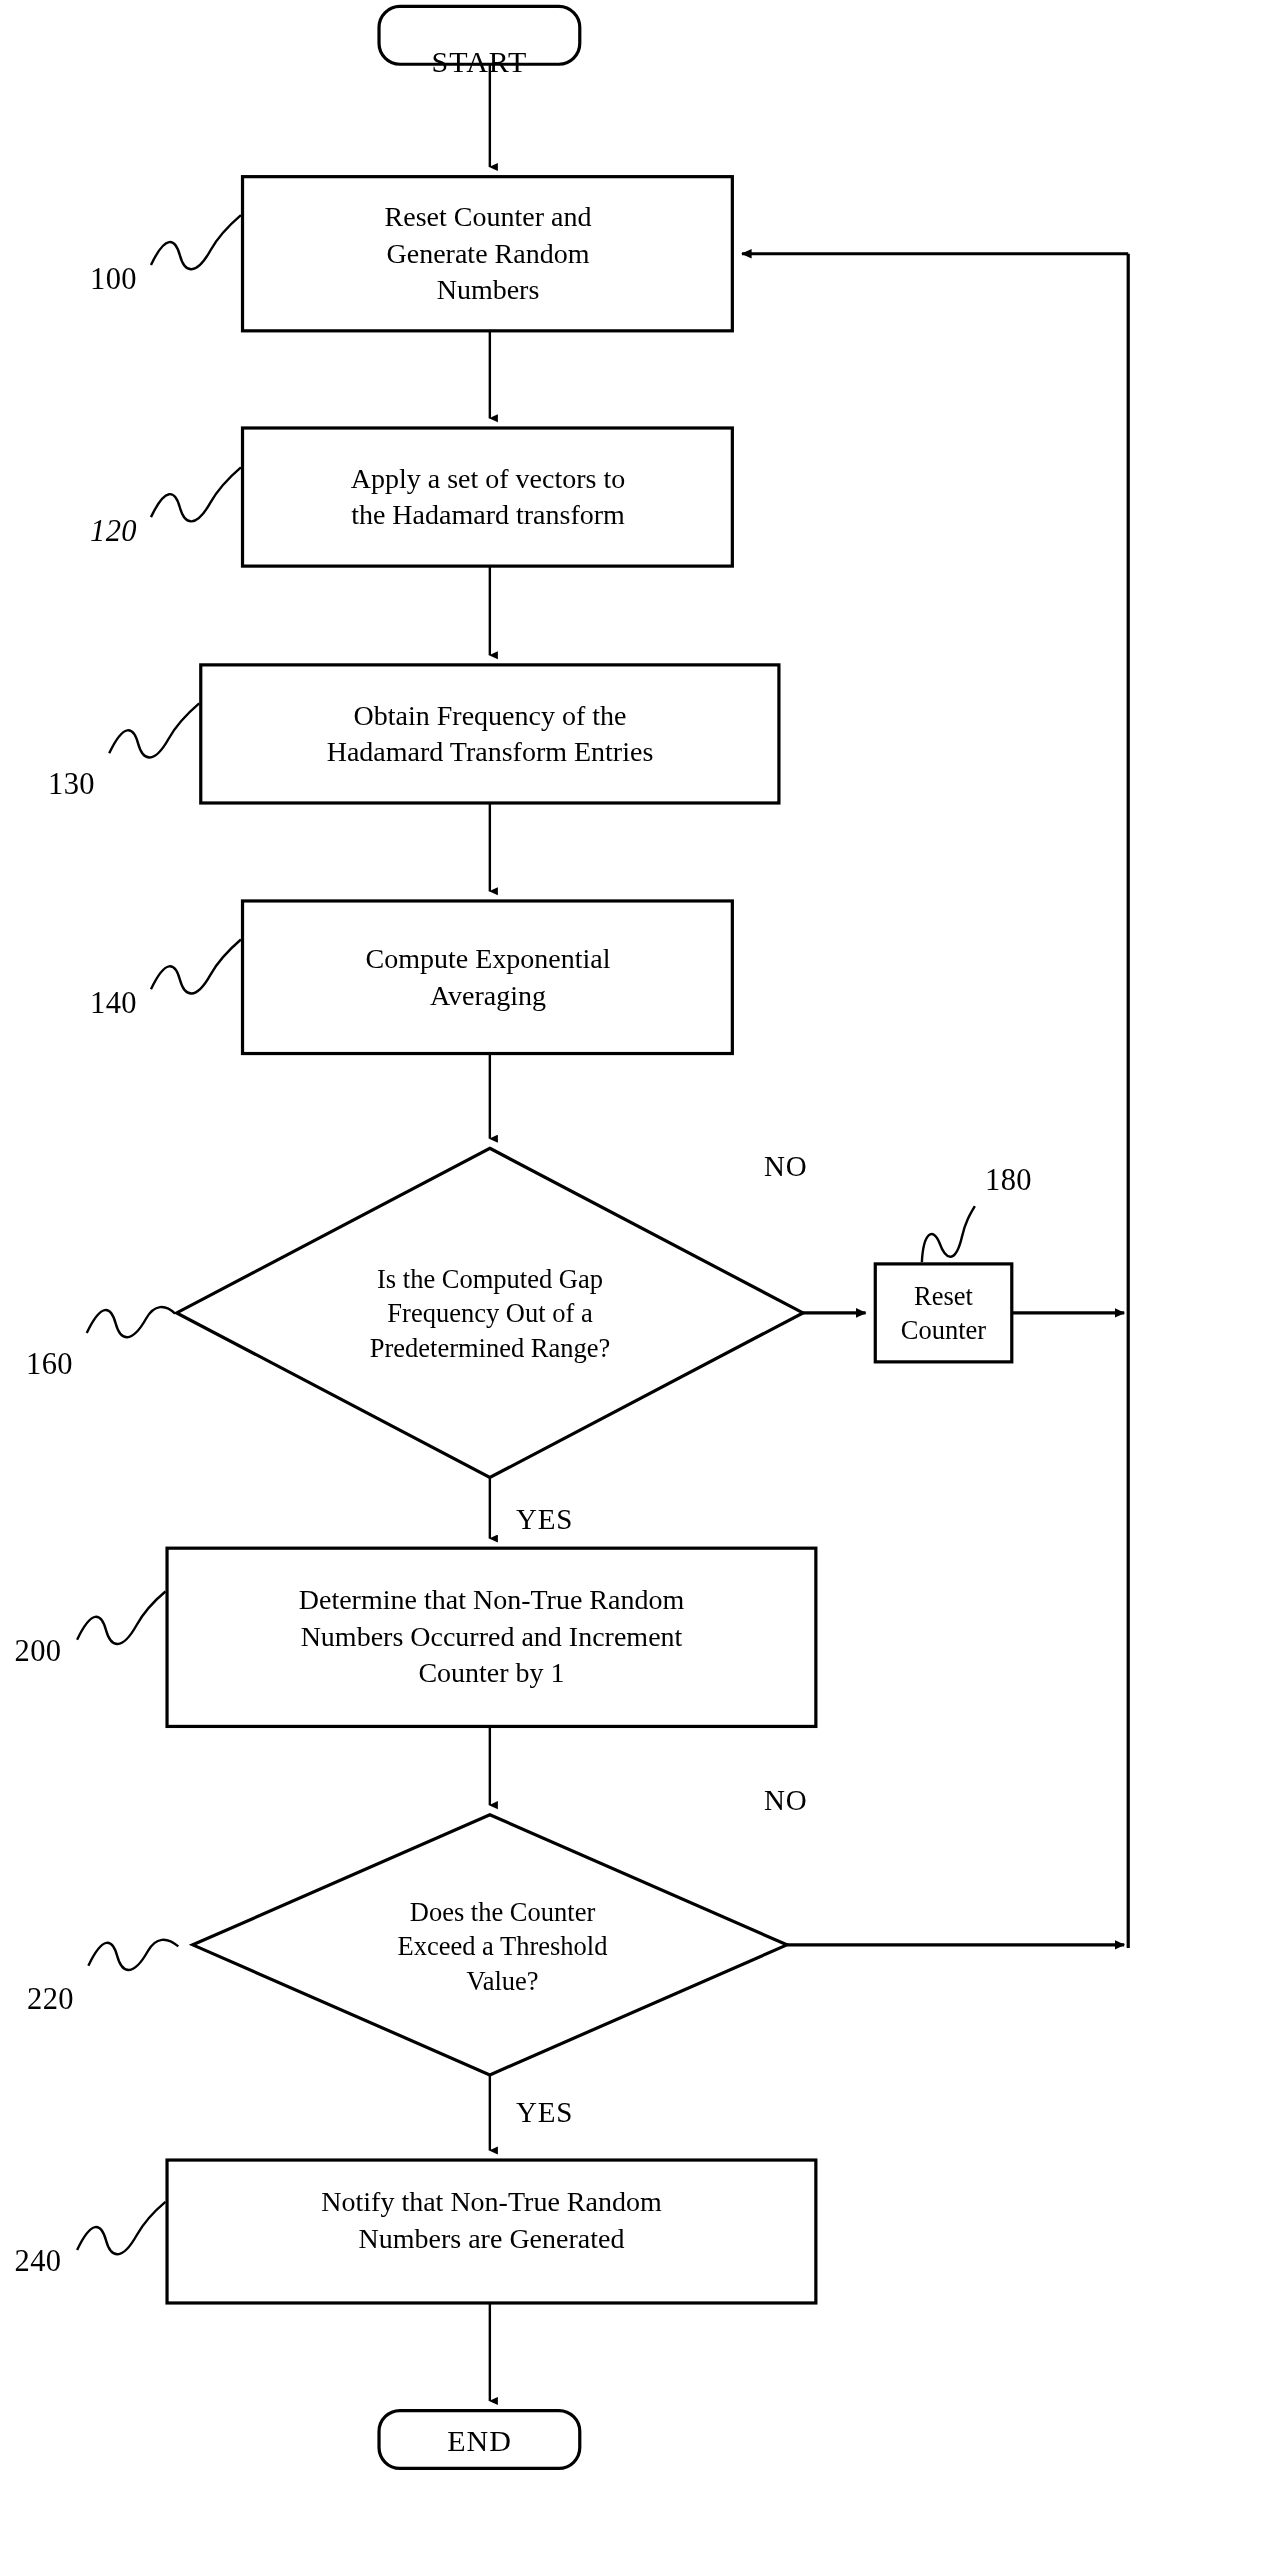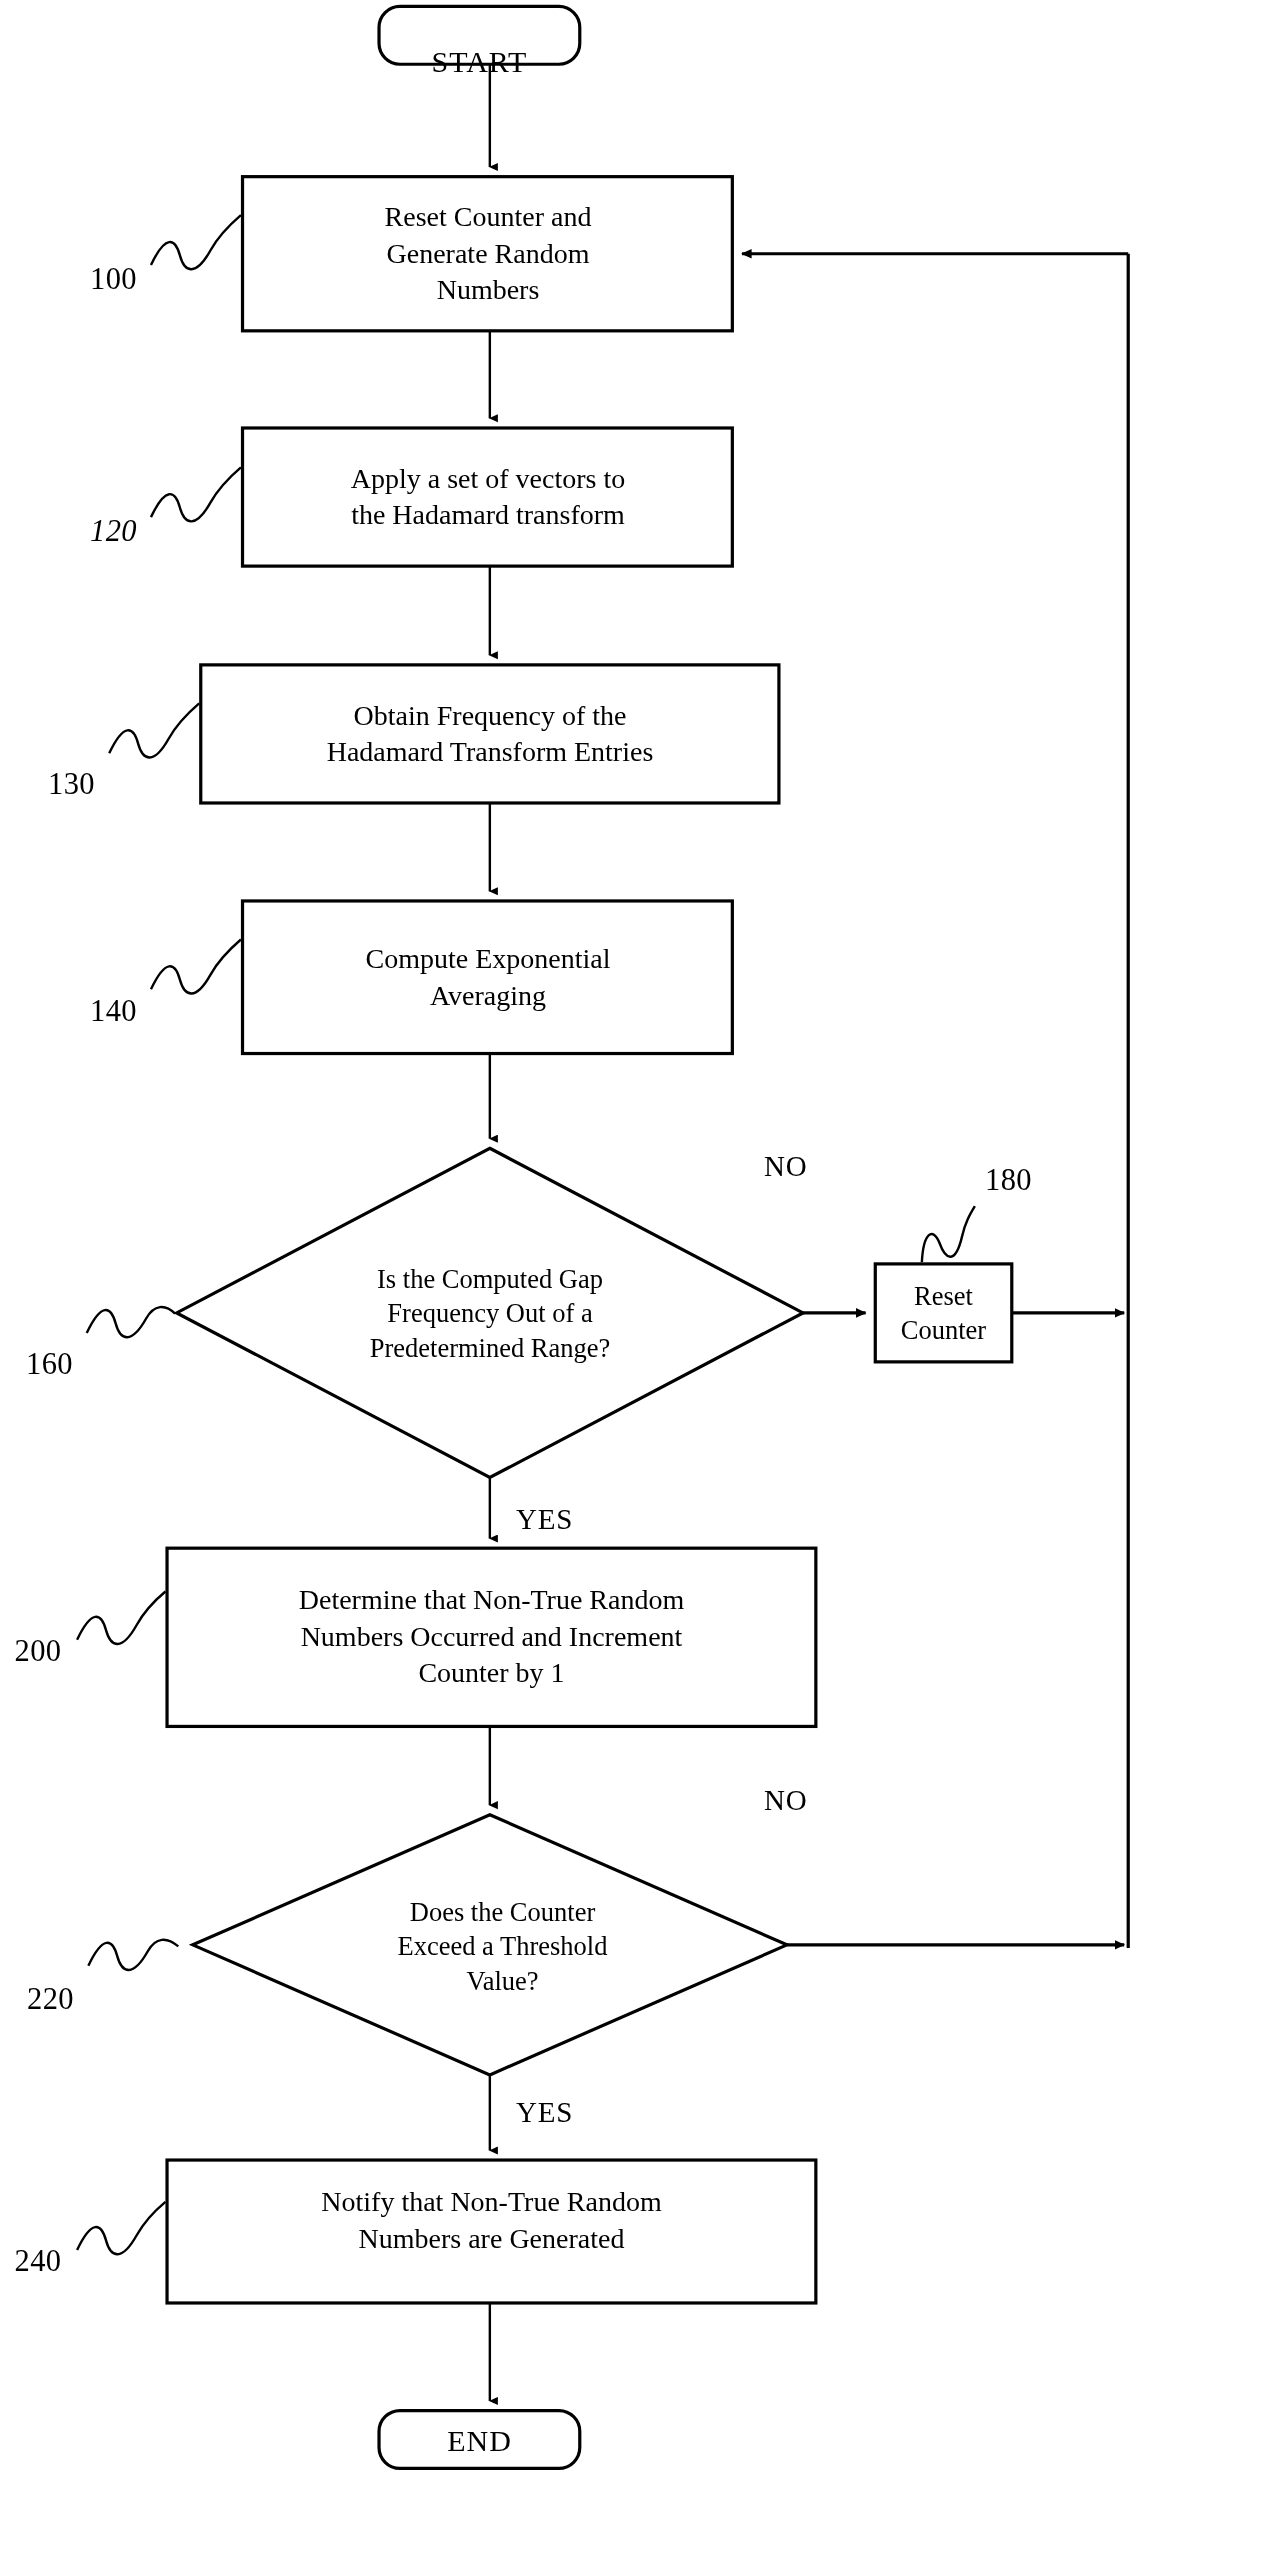--- a/index.html
+++ b/index.html
@@ -161,21 +161,21 @@
 Numbers are Generated</div>
 
   <div class="node-text terminal-text" style="left:379px; top:2411px; width:201px; height:58px;">END</div>
 
   <div class="ref-label" style="left:90px; top:262px;">100</div>
 
   <div class="ref-label" style="left:90px; top:514px;font-style:italic;">120</div>
 
   <div class="ref-label" style="left:48px; top:767px;">130</div>
 
-  <div class="ref-label" style="left:90px; top:986px;margin-top:8px;">140</div>
+  <div class="ref-label" style="left:90px; top:986px;">140</div>
 
   <div class="ref-label" style="left:26px; top:1347px;">160</div>
 
   <div class="ref-label" style="left:978px; top:1163px;margin-left:7px;">180</div>
 
   <div class="ref-label" style="left:14.5px; top:1634px;">200</div>
 
   <div class="ref-label" style="left:27px; top:1982px;">220</div>
 
   <div class="ref-label" style="left:14.5px; top:2244px;">240</div>

